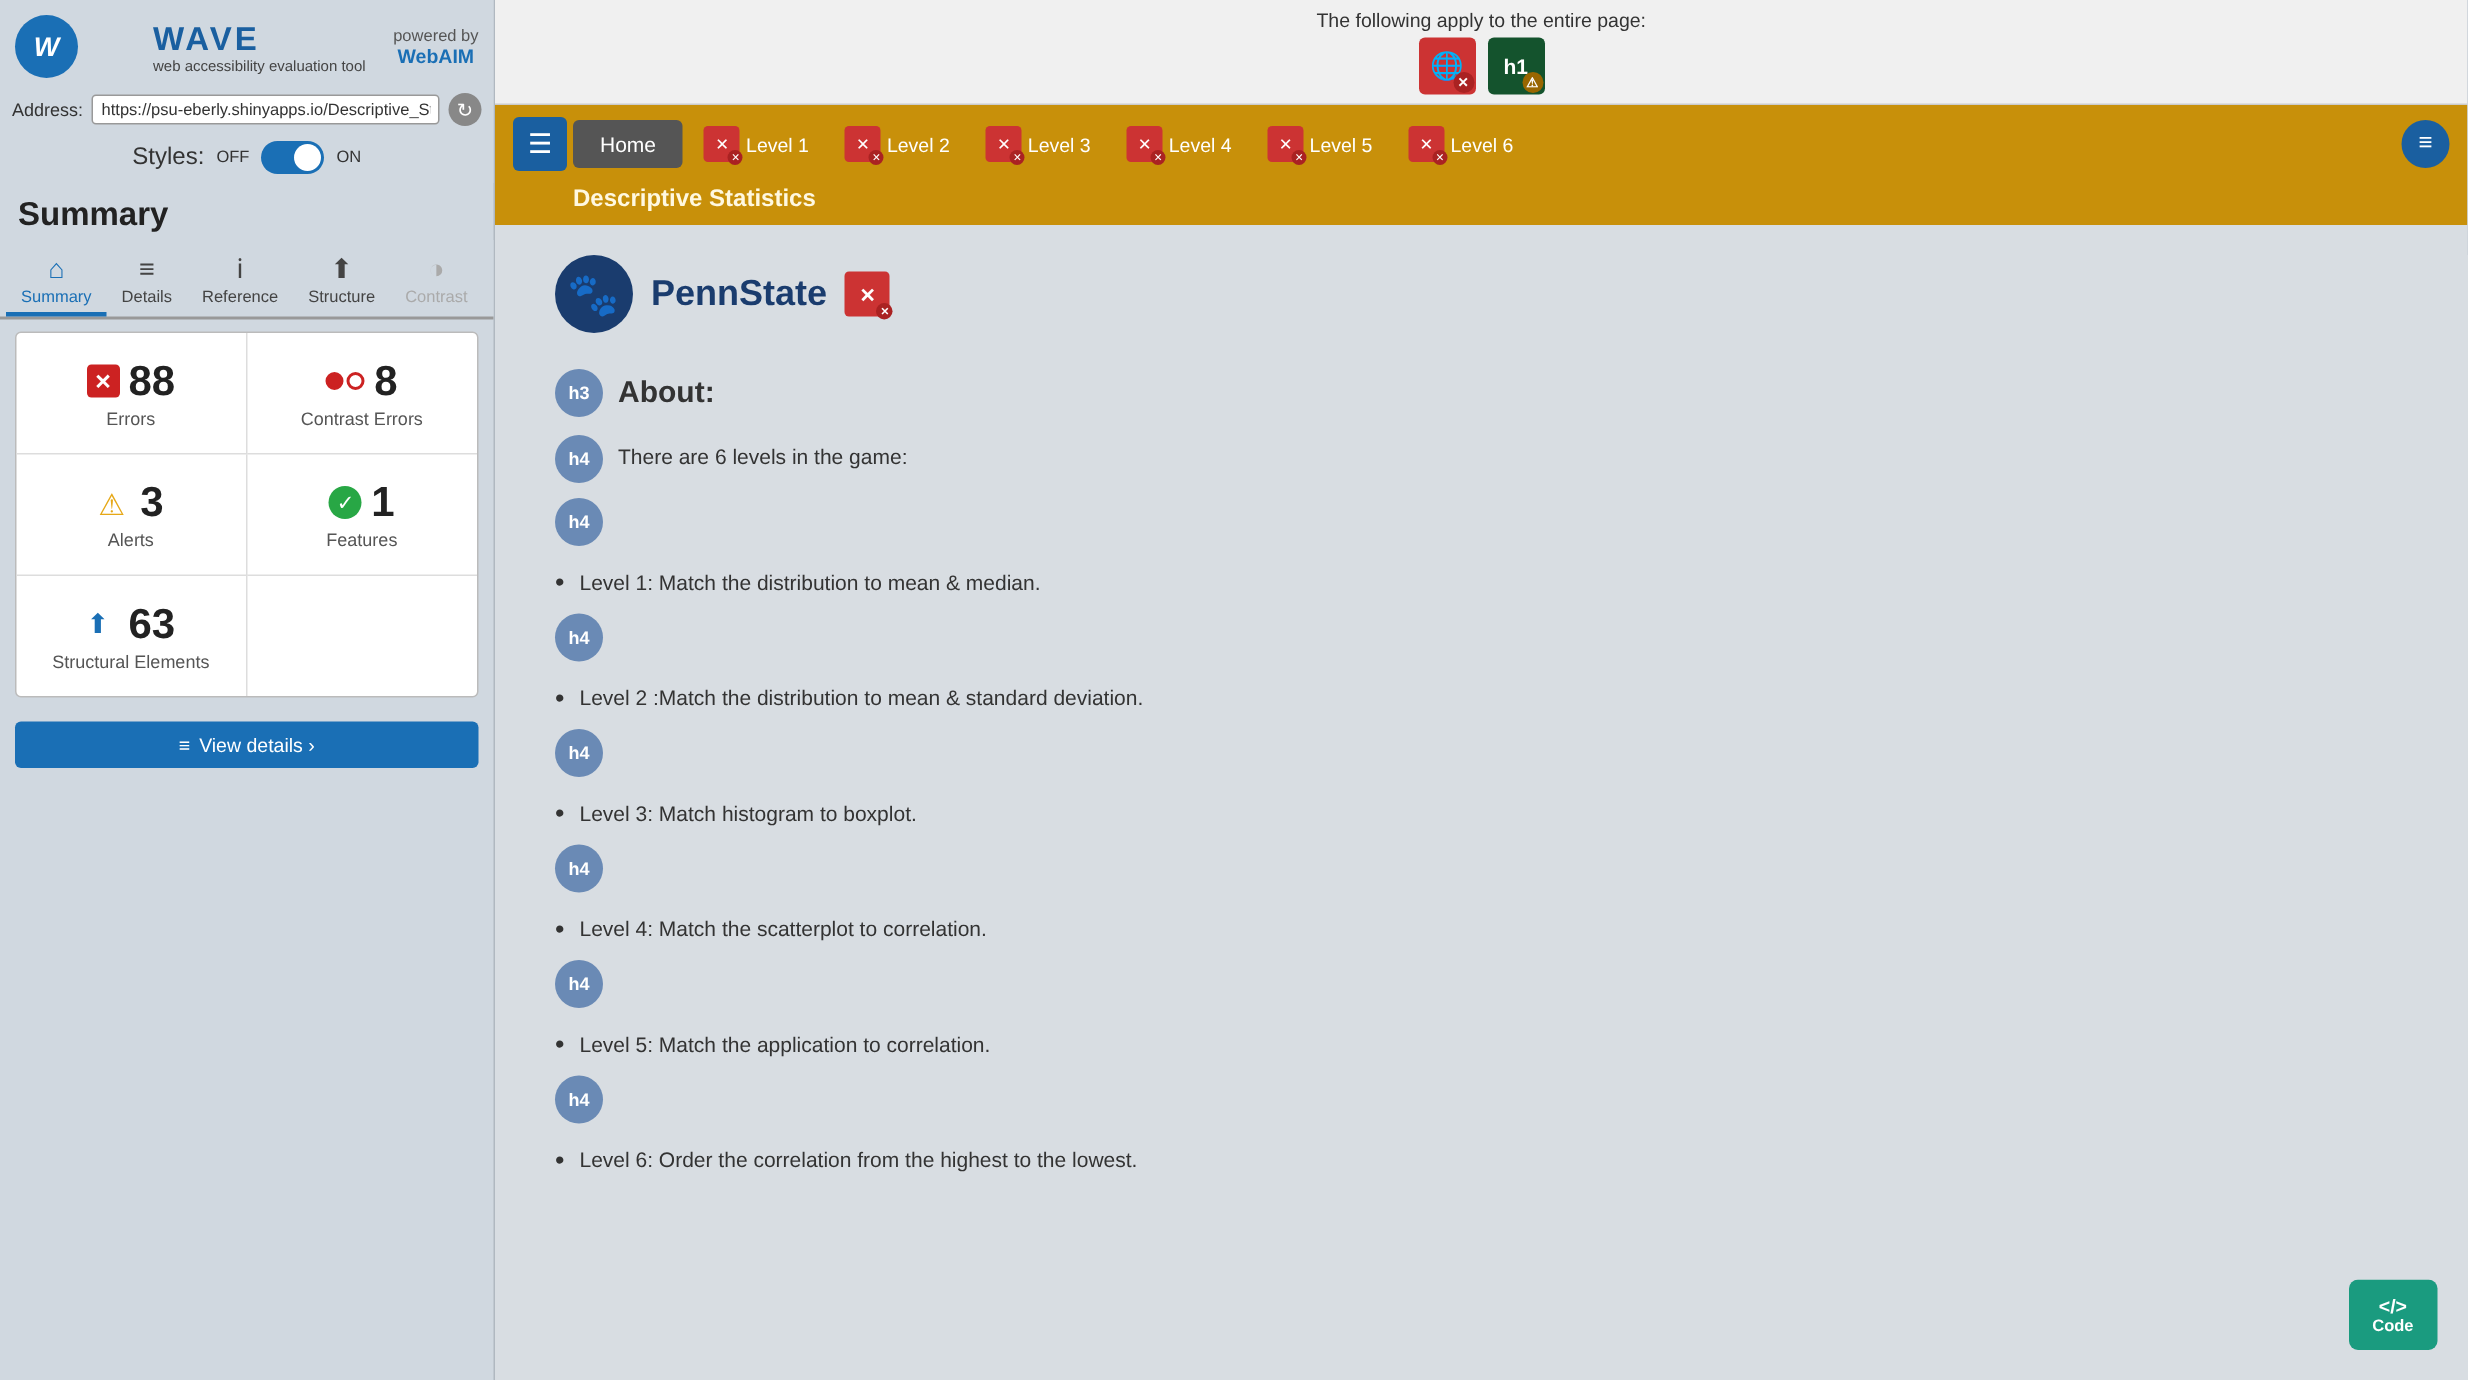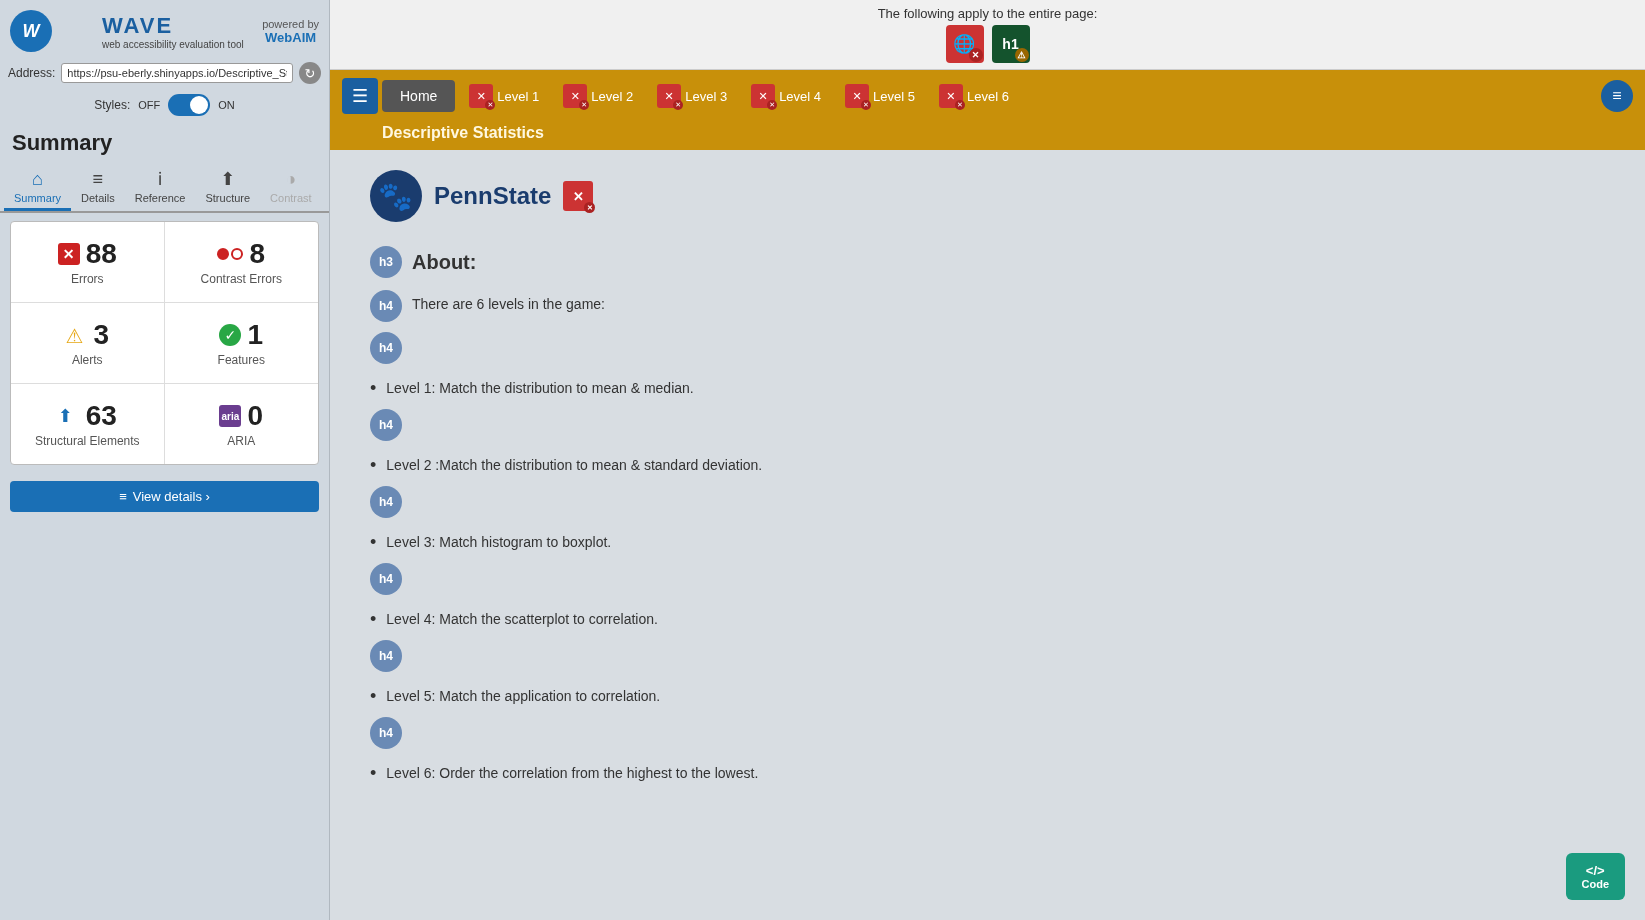--- a/index.html
+++ b/index.html
@@ -85,21 +85,21 @@
 
     
     #styles-row {
       display: flex;
       align-items: center;
       justify-content: center;
       padding: 6px 8px;
       gap: 8px;
       background: #d0d8e0;
     }
-    #styles-label { font-size: 12px; color: #333; }
+    #styles-label { font-size: 16px; color: #333; }
     .toggle-off { font-size: 11px; color: #333; }
     .toggle-switch {
       width: 42px; height: 22px;
       background: #1a6fb5;
       border-radius: 11px;
       position: relative;
       display: flex; align-items: center;
     }
     .toggle-knob {
       width: 18px; height: 18px;
@@ -536,27 +536,20 @@
     </div>
 
     <div class="stat-cell">
       <div class="stat-number-row">
         <span class="icon-structural">⬆</span>
         <span class="stat-number">63</span>
       </div>
       <span class="stat-label">Structural Elements</span>
     </div>
 
-    <div class="stat-cell">
-      <div class="stat-number-row">
-        <div class="icon-aria">aria</div>
-        <span class="stat-number">0</span>
-      </div>
-      <span class="stat-label">ARIA</span>
-    </div>
   </div>
 
   <button id="view-details-btn">
     <span>≡</span>
     <span>View details ›</span>
   </button>
 
 </div>
 
 <div id="right-panel">

